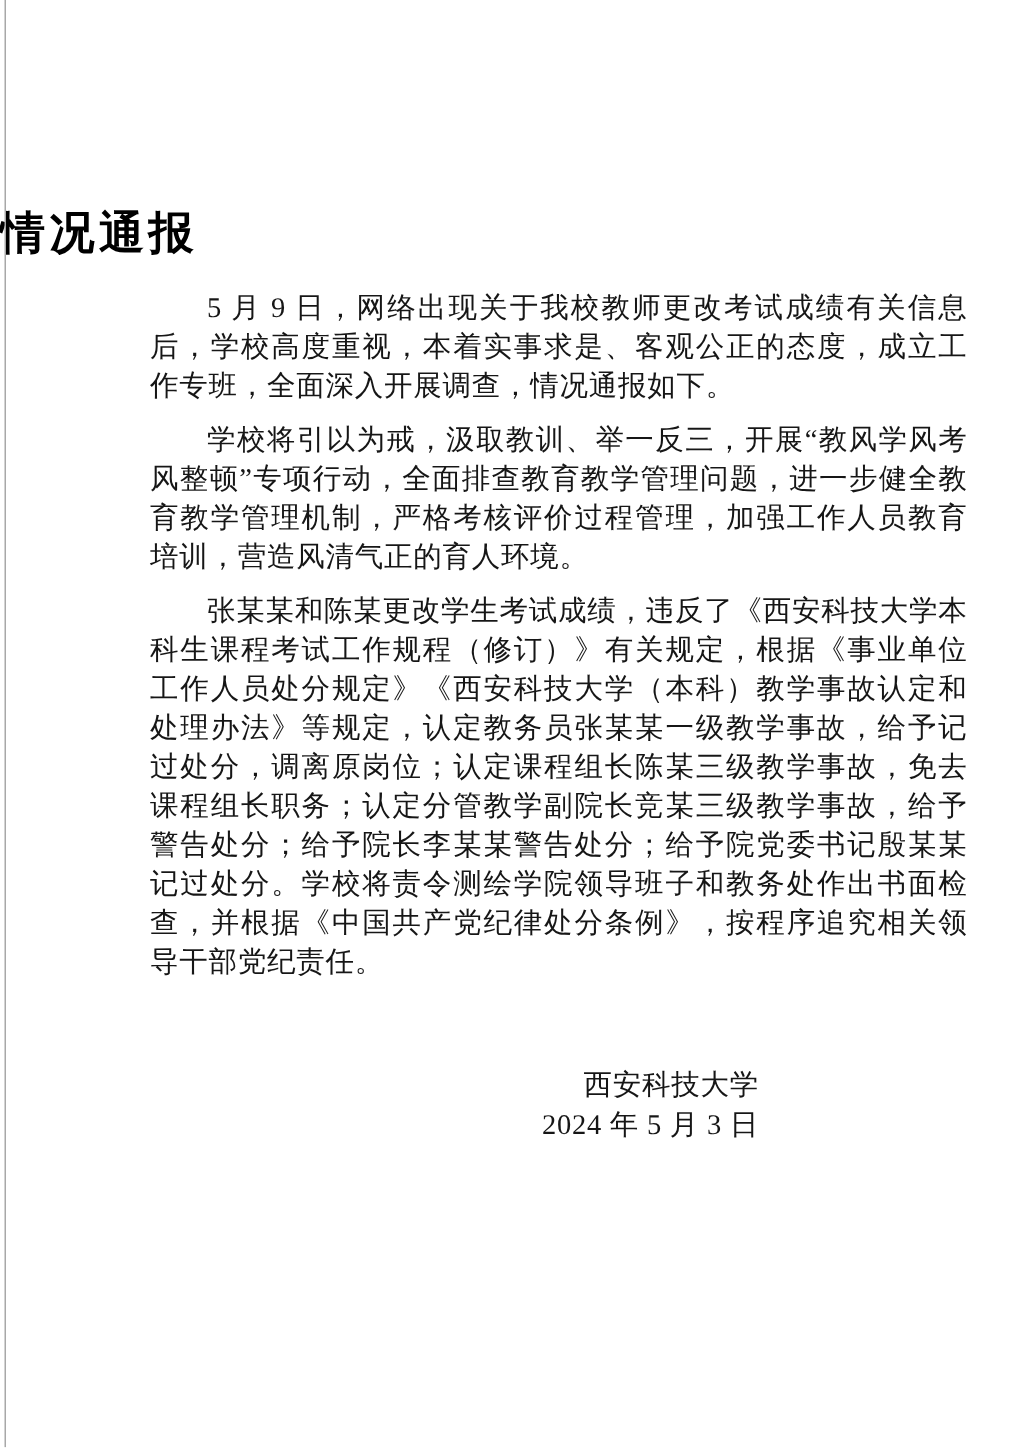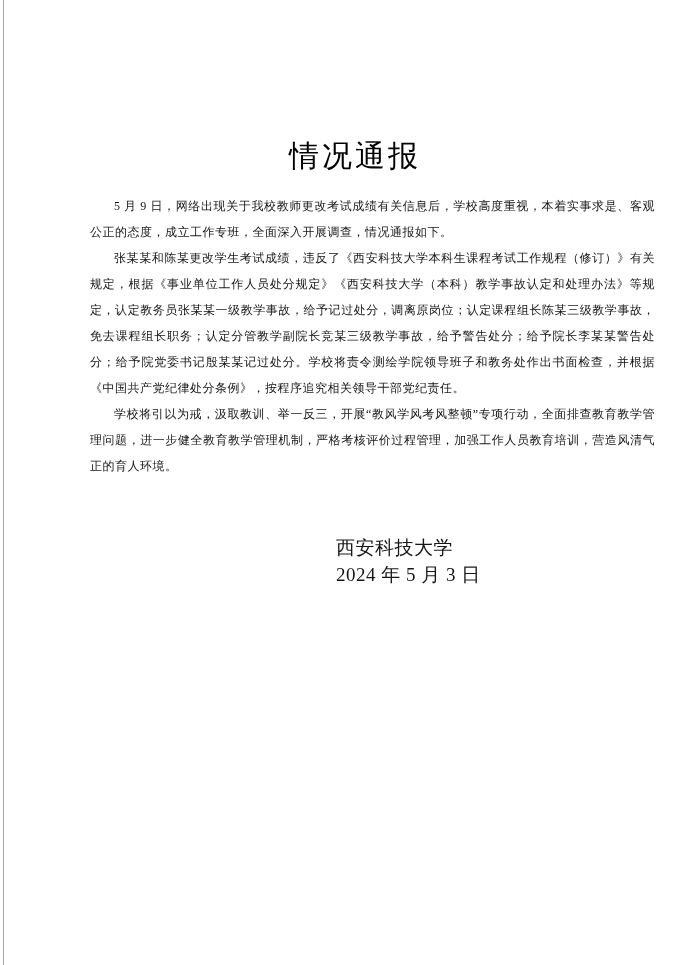--- a/index.html
+++ b/index.html
@@ -22,64 +22,62 @@
     left: 3px;
     top: 0;
     bottom: 0;
     width: 1px;
     background: #a8a8a8;
   }
   .doc-title {
     margin: 136px 0 0 0;
     height: 40px;
     line-height: 40px;
-    text-align: center;
     font-size: 30px;
-    font-weight: 400;
+    font-weight: 700;
     letter-spacing: 3px;
     color: #000000;
     font-family: "Liberation Sans", "DejaVu Sans", sans-serif;
-    padding-left: 28px;
   }
   .content {
     margin: 17px 27px 0 90px; 
   }
   .content p {
-    margin: 0;
-    font-size: 12px;
+    margin: 10px;
+    font-size: 19px;
     line-height: 26px;
     letter-spacing: 0.5px;
     text-align: justify;
     text-indent: 2em;
     color: #161616;
   }
   .signature-block {
     width: 170px;
     margin-top: 55px;
     margin-left: 246px;
-    text-align: left;
+    text-align: right;
   }
   .signature-block div {
     font-size: 19px;
     line-height: 27px;
     letter-spacing: 0.5px;
     white-space: nowrap;
   }
 </style>
 </head>
 <body>
 
 <div class="page">
   <div class="edge-line"></div>
 
   <h1 class="doc-title">情况通报</h1>
 
   <div class="content">
     <p>5 月 9 日，网络出现关于我校教师更改考试成绩有关信息后，学校高度重视，本着实事求是、客观公正的态度，成立工作专班，全面深入开展调查，情况通报如下。</p>
+    <p>学校将引以为戒，汲取教训、举一反三，开展“教风学风考风整顿”专项行动，全面排查教育教学管理问题，进一步健全教育教学管理机制，严格考核评价过程管理，加强工作人员教育培训，营造风清气正的育人环境。</p>
     <p>张某某和陈某更改学生考试成绩，违反了《西安科技大学本科生课程考试工作规程（修订）》有关规定，根据《事业单位工作人员处分规定》《西安科技大学（本科）教学事故认定和处理办法》等规定，认定教务员张某某一级教学事故，给予记过处分，调离原岗位；认定课程组长陈某三级教学事故，免去课程组长职务；认定分管教学副院长竞某三级教学事故，给予警告处分；给予院长李某某警告处分；给予院党委书记殷某某记过处分。学校将责令测绘学院领导班子和教务处作出书面检查，并根据《中国共产党纪律处分条例》，按程序追究相关领导干部党纪责任。</p>
-    <p>学校将引以为戒，汲取教训、举一反三，开展“教风学风考风整顿”专项行动，全面排查教育教学管理问题，进一步健全教育教学管理机制，严格考核评价过程管理，加强工作人员教育培训，营造风清气正的育人环境。</p>
 
     <div class="signature-block">
       <div>西安科技大学</div>
       <div>2024 年 5 月 3 日</div>
     </div>
   </div>
 </div>
 
 </body></html>

